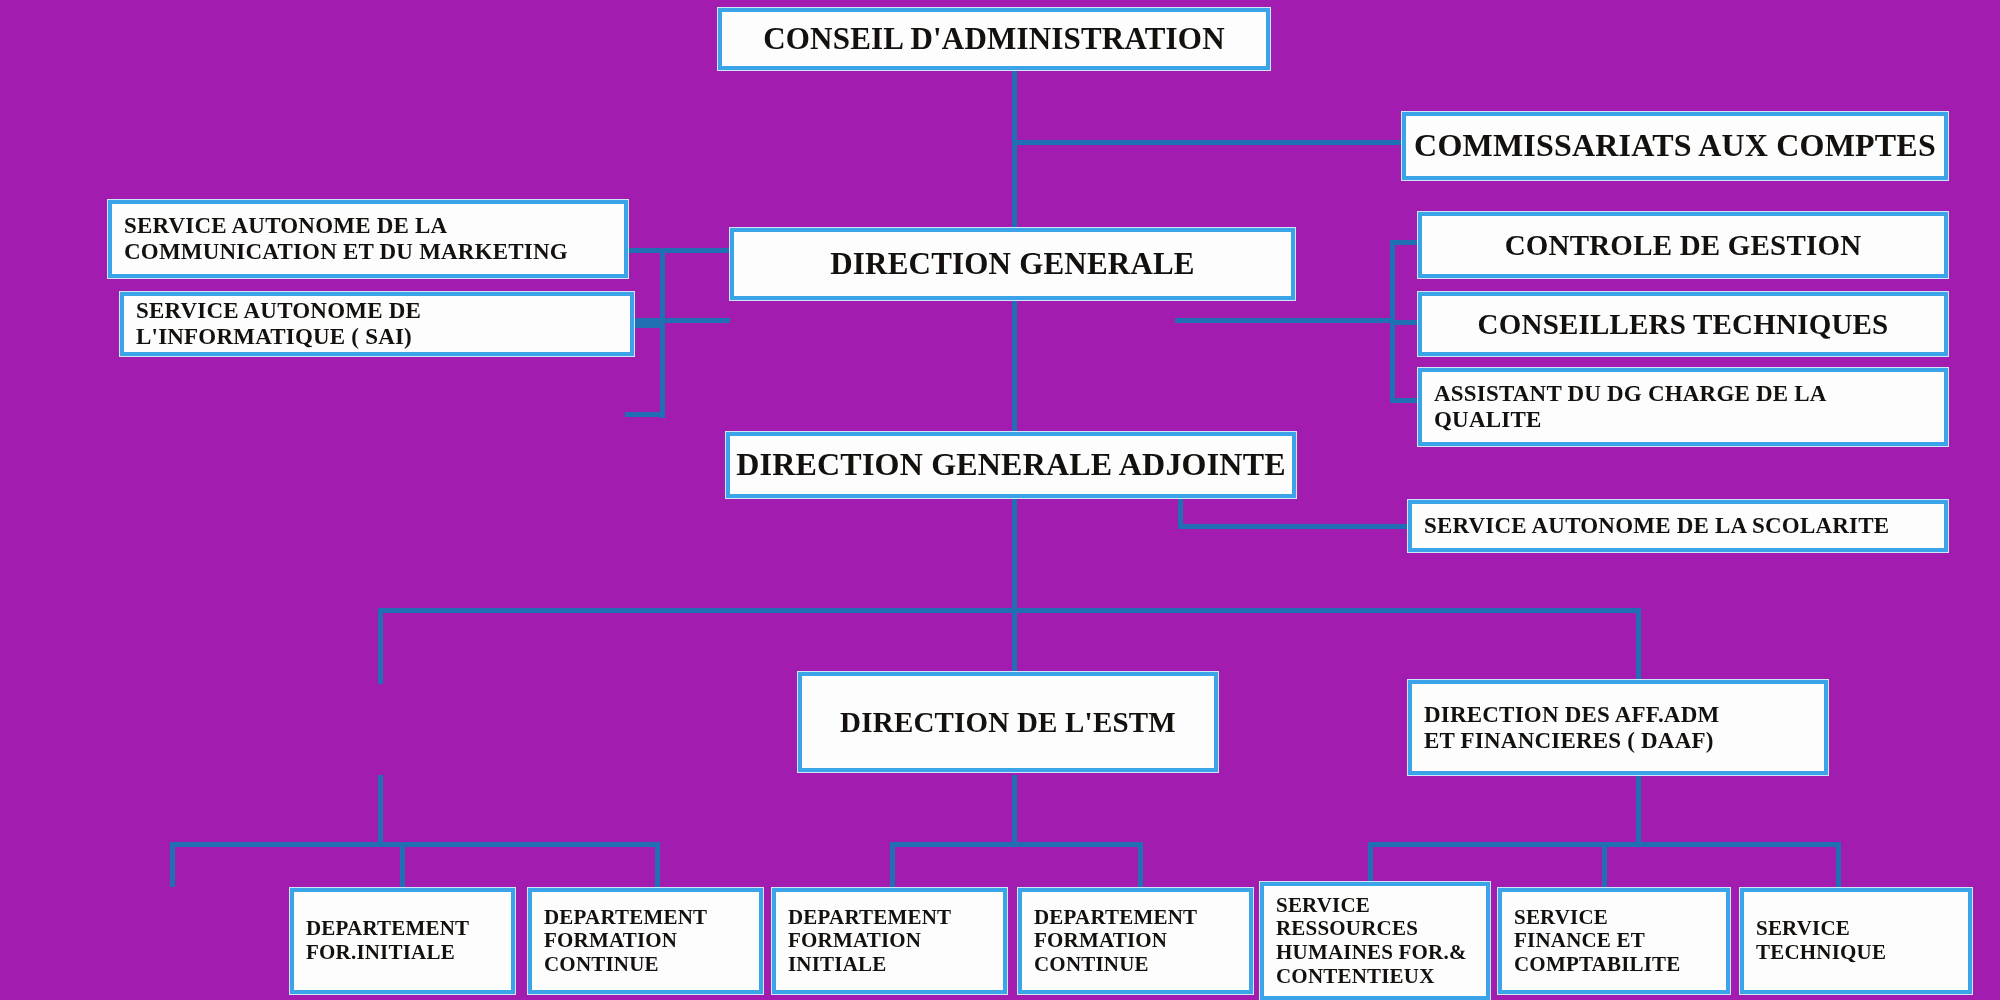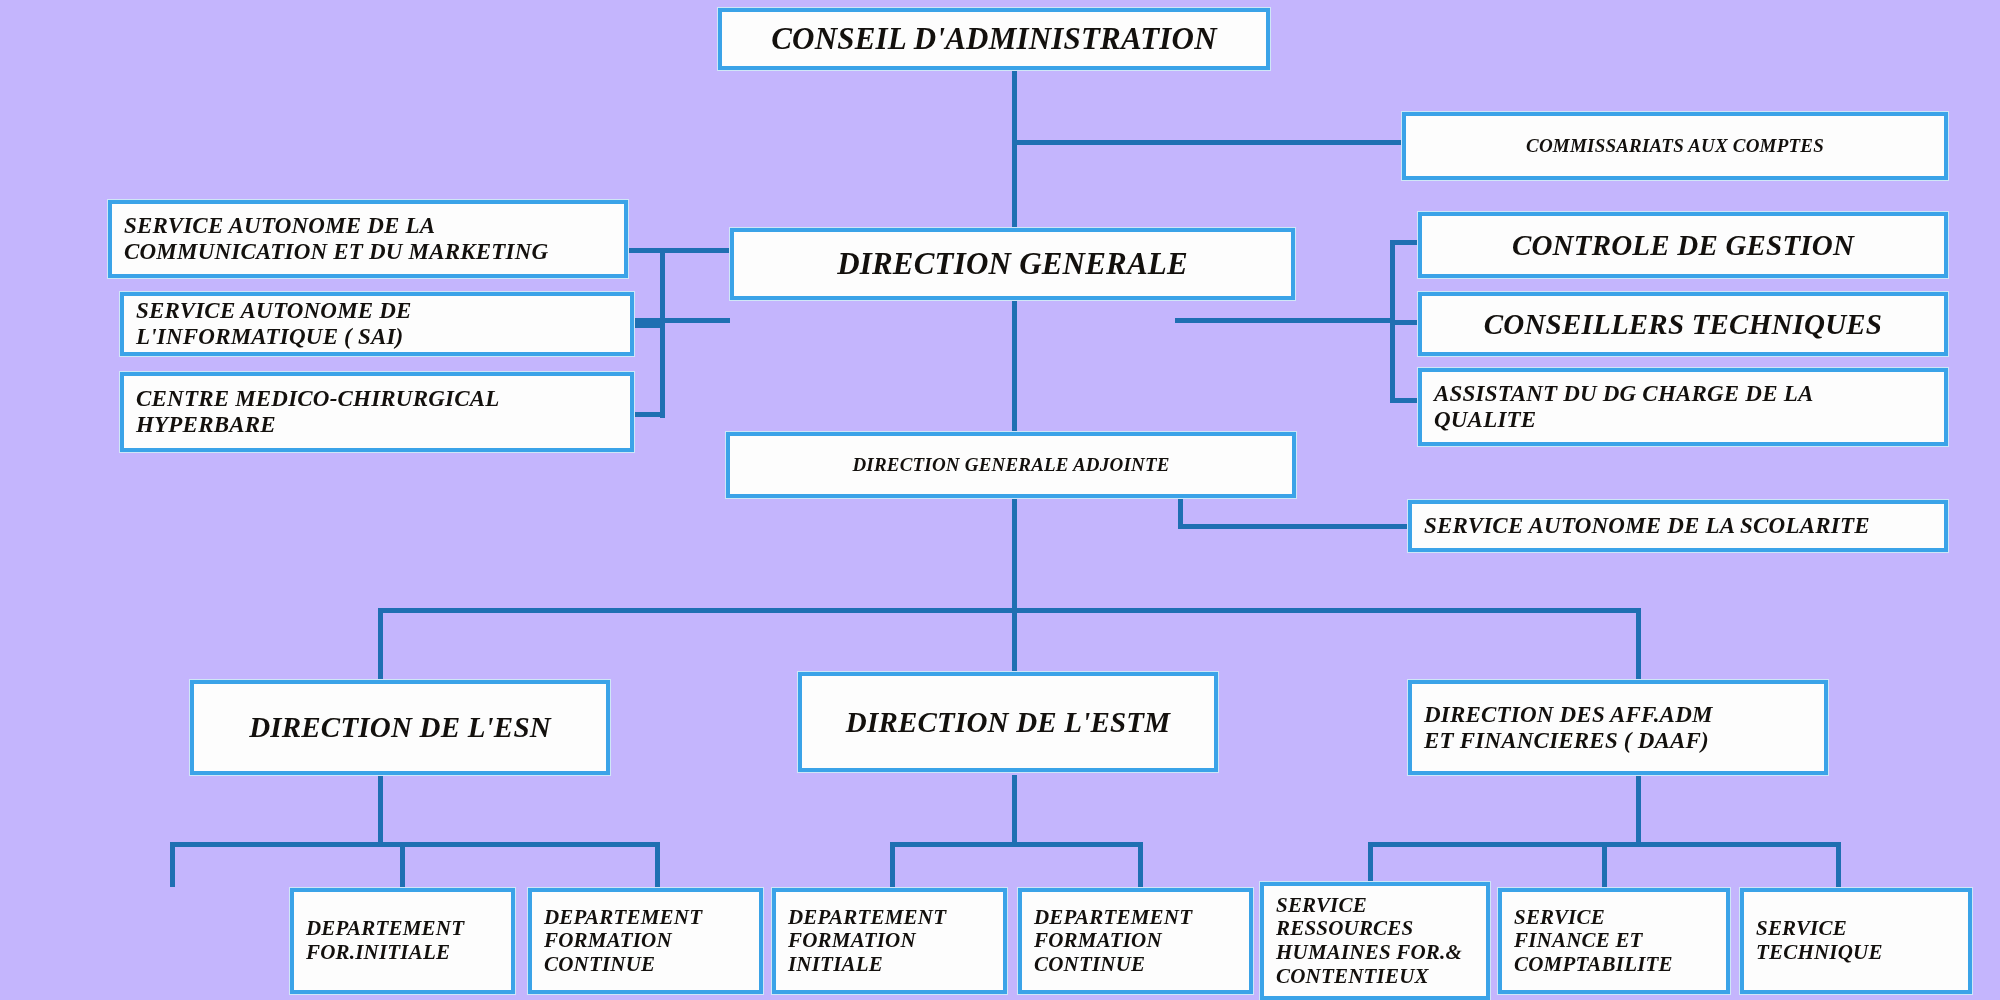--- a/index.html
+++ b/index.html
@@ -4,24 +4,23 @@
 <style>
   html, body {
     margin: 0;
     padding: 0;
     background: #ffffff;
   }
   #chart-root {
     position: relative;
     width: 2000px;
     height: 1000px;
-    background: #c4b5fd;
+    background: #a21caf;
     font-family: "Liberation Serif", "DejaVu Serif", serif;
     overflow: hidden;
-    font-style: italic;
   }
   
   .line {
     position: absolute;
     background: #1f6fb2;
   }
   .line.h { height: 5px; }
   .line.v { width: 5px; }
 
   
@@ -45,21 +44,21 @@
     white-space: pre-line;
   }
   .node.center   { justify-content: center; text-align: center; }
   .node.center .label { text-align: center; }
   .node.leftal   { justify-content: flex-start; text-align: left; }
   .node.leftal .label { text-align: left; padding-left: 12px; padding-right: 6px; }
 
   
   .t-xl .label { font-size: 31px; }
   .t-lg .label { font-size: 29px; }
-  .t-md .label { font-size: 19px; }
+  .t-md .label { font-size: 32px; }
   .t-sm .label { font-size: 23px; }
   .t-xs .label { font-size: 21px; }
 </style>
 </head>
 <body>
 
 <div id="chart-root">
 
   <div class="line v" style="left:1012px; top:62px; height:300px;"></div>
 
@@ -123,24 +122,20 @@
   <div class="node leftal t-sm" style="left:108px; top:200px; width:520px; height:78px;">
     <span class="label">SERVICE AUTONOME DE LA
 COMMUNICATION ET DU MARKETING</span>
   </div>
 
   <div class="node leftal t-sm" style="left:120px; top:292px; width:514px; height:64px;">
     <span class="label">SERVICE AUTONOME DE
 L'INFORMATIQUE ( SAI)</span>
   </div>
 
-  <div class="node leftal t-sm" style="left:120px; top:372px; width:514px; height:80px;">
-    <span class="label">CENTRE MEDICO-CHIRURGICAL
-HYPERBARE</span>
-  </div>
 
   <div class="node center t-lg" style="left:1418px; top:212px; width:530px; height:66px;">
     <span class="label">CONTROLE DE GESTION</span>
   </div>
 
   <div class="node center t-lg" style="left:1418px; top:292px; width:530px; height:64px;">
     <span class="label">CONSEILLERS TECHNIQUES</span>
   </div>
 
   <div class="node leftal t-sm" style="left:1418px; top:368px; width:530px; height:78px;">
@@ -149,23 +144,20 @@
   </div>
 
   <div class="node center t-md" style="left:726px; top:432px; width:570px; height:66px;">
     <span class="label">DIRECTION GENERALE ADJOINTE</span>
   </div>
 
   <div class="node leftal t-sm" style="left:1408px; top:500px; width:540px; height:52px;">
     <span class="label">SERVICE AUTONOME DE LA SCOLARITE</span>
   </div>
 
-  <div class="node center t-lg" style="left:190px; top:680px; width:420px; height:95px;">
-    <span class="label">DIRECTION DE L'ESN</span>
-  </div>
 
   <div class="node center t-lg" style="left:798px; top:672px; width:420px; height:100px;">
     <span class="label">DIRECTION DE L'ESTM</span>
   </div>
 
   <div class="node leftal t-sm" style="left:1408px; top:680px; width:420px; height:95px;">
     <span class="label">DIRECTION DES AFF.ADM
 ET FINANCIERES ( DAAF)</span>
   </div>
 

